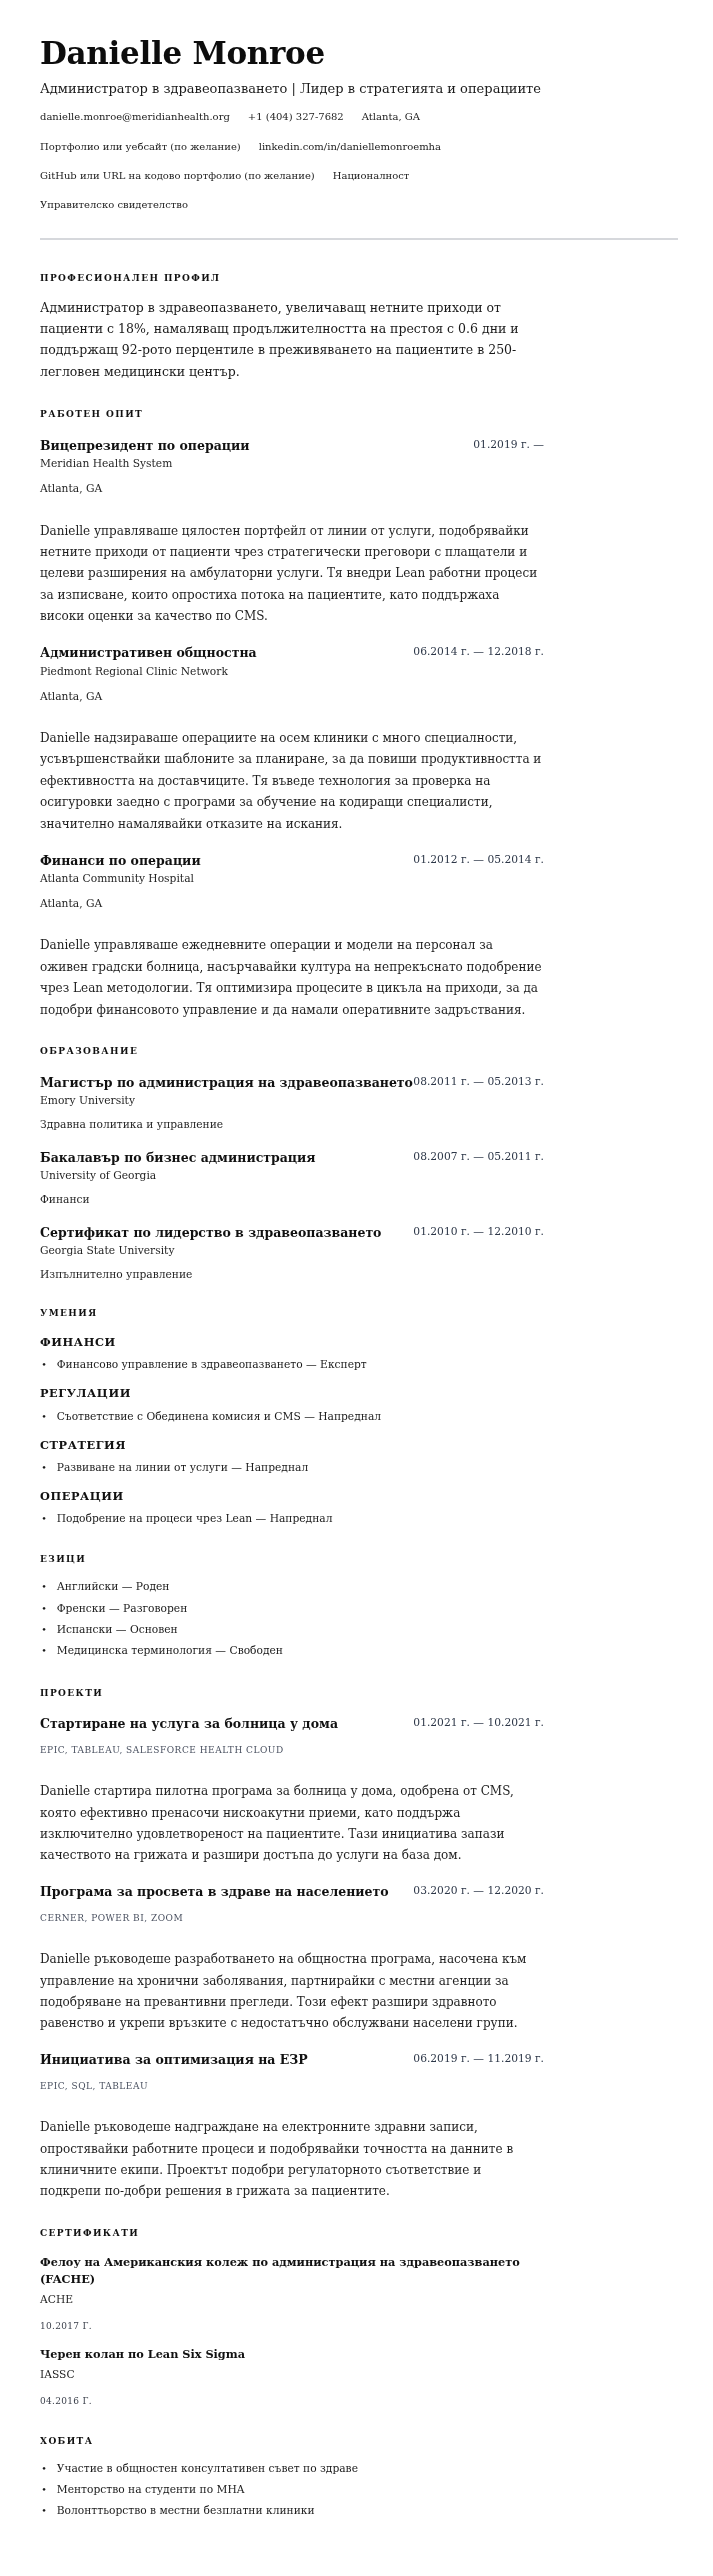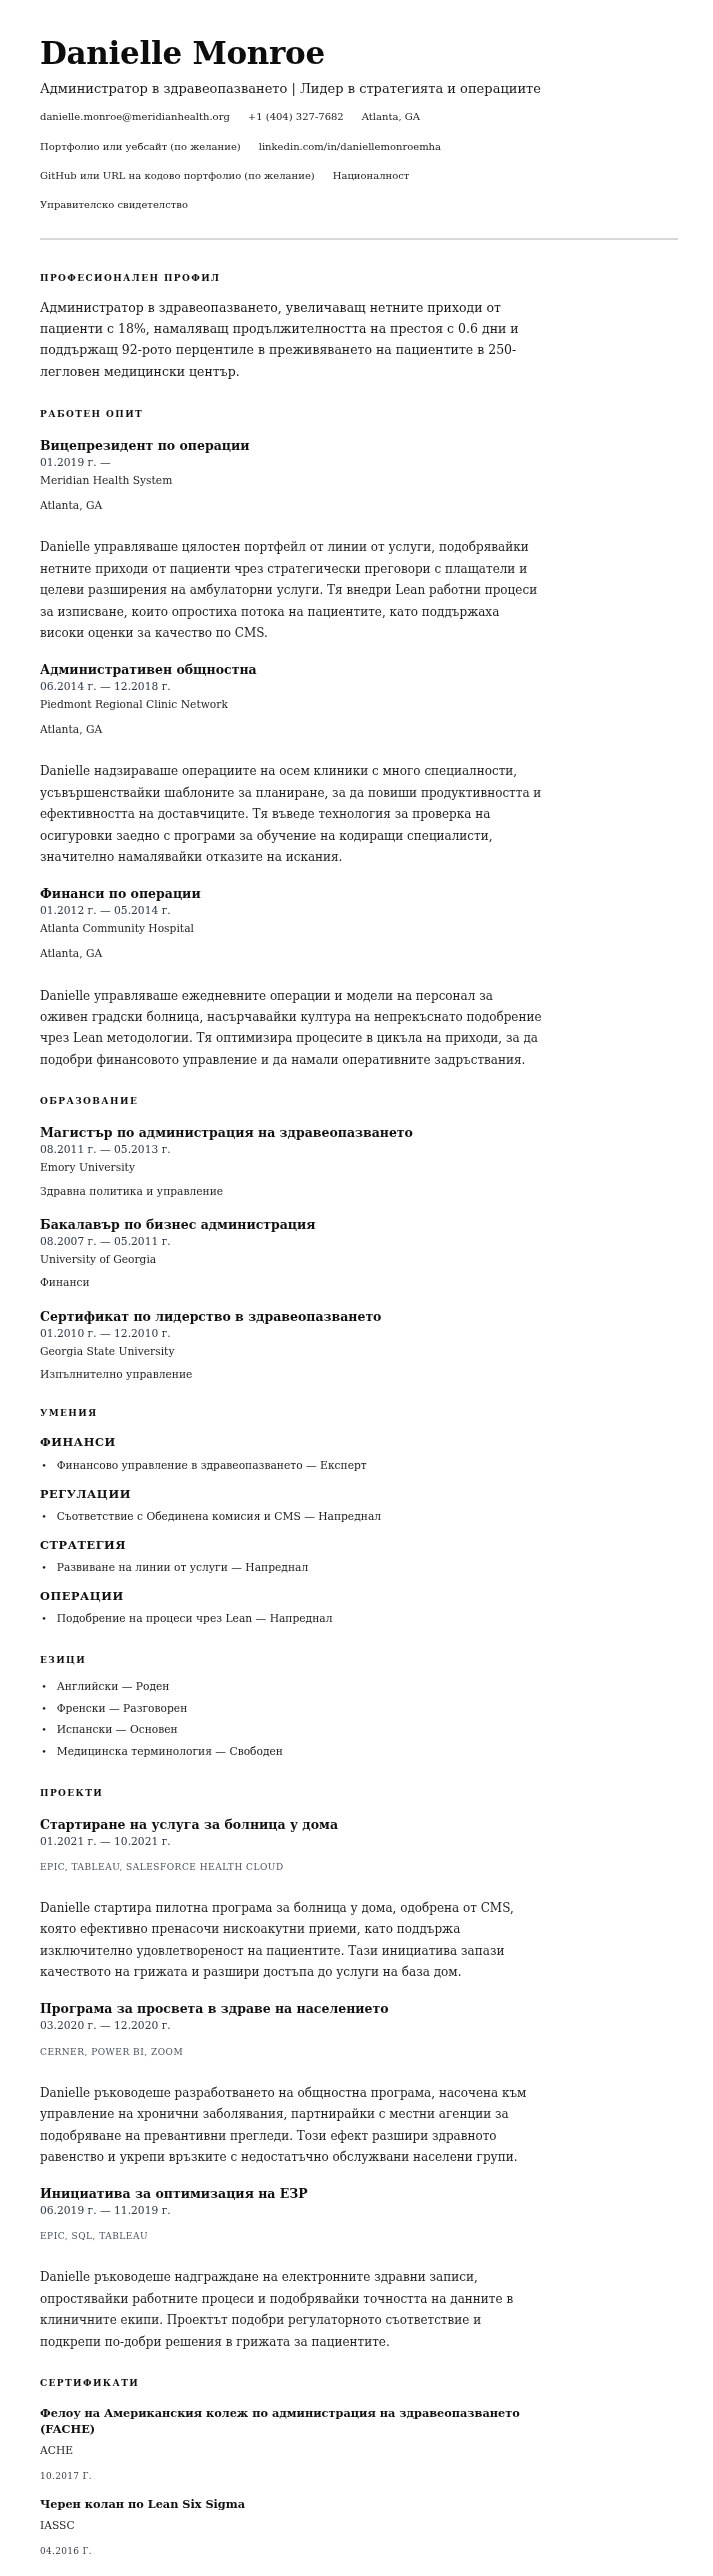--- a/index.html
+++ b/index.html
@@ -18,21 +18,21 @@
   .divider { height: 1.2px; background: #d6d8dc; margin-top: 26px; width: 638px; }
 
   .section-title {
     font-size: 9px; font-weight: bold; letter-spacing: 1.4px;
     text-transform: uppercase; color: #111; line-height: 12px;
   }
   .section { margin-top: 28.5px; }
   .profile-text { font-size: 12.5px; line-height: 21.4px; margin-top: 13px; color: #1a1a1a; }
 
   .entry { margin-top: 16.7px; }
-  .entry-head { display: flex; justify-content: center; align-items: flex-start; flex-direction: column; }
+  .entry-head { display: flex; justify-content: space-between; align-items: flex-start; }
   .entry-title { font-size: 12.5px; font-weight: bold; line-height: 18px; color: #111; }
   .entry-date { font-size: 10.7px; line-height: 16.7px; color: #2d3748; white-space: nowrap; }
   .entry-org { font-size: 10.7px; line-height: 15.5px; color: #1f1f1f; margin-top: 1.2px; }
   .entry-loc { font-size: 10.7px; line-height: 15.5px; color: #1f1f1f; margin-top: 9.5px; }
   .entry-desc { font-size: 12px; line-height: 21.4px; color: #1f1f1f; margin-top: 24px; }
 
   .edu-entry { margin-top: 16.7px; }
   .edu-field { font-size: 10.7px; line-height: 15.5px; color: #1f1f1f; margin-top: 8.3px; }
 
   .skill-group-title { font-size: 11.3px; font-weight: bold; letter-spacing: 0.6px; line-height: 16.7px; margin-top: 15.5px; }

